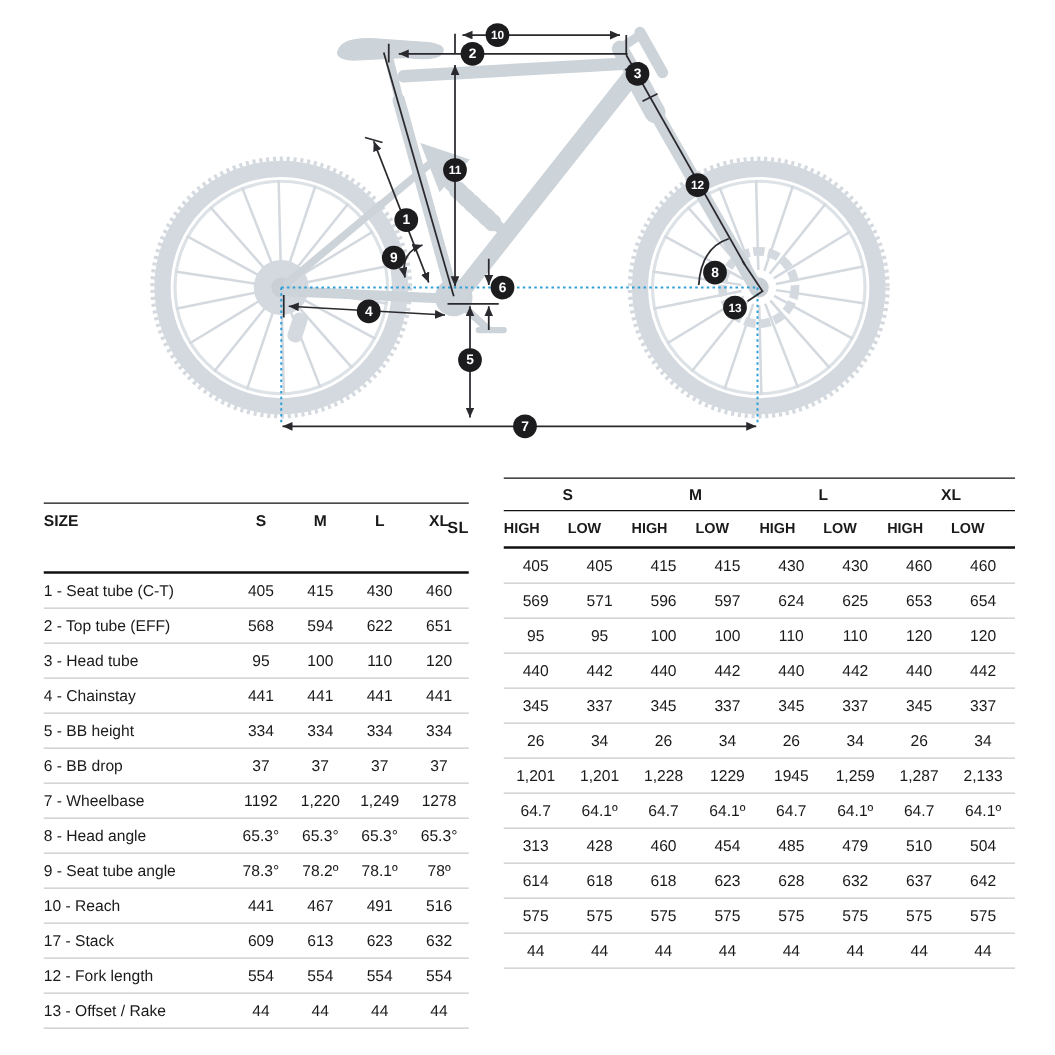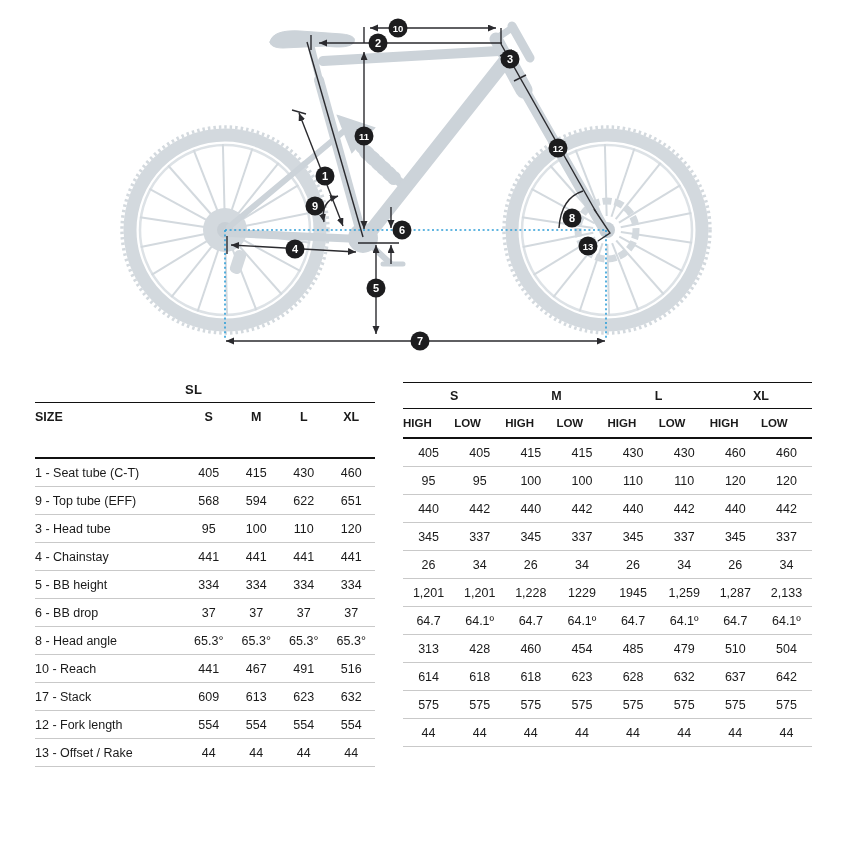--- a/index.html
+++ b/index.html
@@ -4,21 +4,21 @@
 <style>
   html,body{margin:0;padding:0;background:#fff;}
   body{width:844px;height:844px;font-family:"Liberation Sans",sans-serif;color:#1a1a1a;overflow:hidden;}
   .diagram-wrap{position:relative;width:844px;height:376px;}
   .tables{display:flex;gap:28px;padding:6px 32px 0 35px;}
   .tbl{display:block;}
   .tbl-left{width:340px;}
   .tbl-right{width:409px;}
   .group-row{height:20px;display:flex;align-items:flex-start;}
   .group-label{font-weight:bold;font-size:13px;letter-spacing:.3px;}
-  .tbl-left .group-label{margin-left:150px;width:190px;text-align:left;}
+  .tbl-left .group-label{margin-left:150px;width:190px;text-align:right;margin-top:32px;}
   .tbl-right .group-label{width:100%;text-align:center;}
   .rule{border-bottom:1.6px solid #111;}
   .rule-heavy{border-bottom:2px solid #111;}
   .hdr-left{height:54px;display:flex;align-items:flex-start;padding-top:7px;box-sizing:border-box;}
   .hdr-left .lblcell{width:150px;font-weight:bold;font-size:12.5px;}
   .cellv{width:47.5px;text-align:center;font-size:12.5px;}
   .hdr-left .cellv{font-weight:bold;}
   .hdr-right-sizes{height:26px;display:flex;align-items:center;border-bottom:1.6px solid #111;box-sizing:border-box;}
   .hdr-right-sizes .szcell{width:25%;text-align:center;font-weight:bold;font-size:12.5px;}
   .hdr-right-sub{height:28px;display:flex;align-items:center;box-sizing:border-box;}
@@ -218,21 +218,21 @@
     <div class="rule-heavy"></div>
     <div id="left-body">
         <div class="row">
           <div class="lbl">1 - Seat tube (C-T)</div>
           <div class="val">405</div>
           <div class="val">415</div>
           <div class="val">430</div>
           <div class="val">460</div>
         </div>
         <div class="row">
-          <div class="lbl">9 - Top tube (EFF)</div>
+          <div class="lbl">2 - Top tube (EFF)</div>
           <div class="val">568</div>
           <div class="val">594</div>
           <div class="val">622</div>
           <div class="val">651</div>
         </div>
         <div class="row">
           <div class="lbl">3 - Head tube</div>
           <div class="val">95</div>
           <div class="val">100</div>
           <div class="val">110</div>
@@ -253,25 +253,39 @@
           <div class="val">334</div>
         </div>
         <div class="row">
           <div class="lbl">6 - BB drop</div>
           <div class="val">37</div>
           <div class="val">37</div>
           <div class="val">37</div>
           <div class="val">37</div>
         </div>
         <div class="row">
+          <div class="lbl">7 - Wheelbase</div>
+          <div class="val">1192</div>
+          <div class="val">1,220</div>
+          <div class="val">1,249</div>
+          <div class="val">1278</div>
+        </div>
+        <div class="row">
           <div class="lbl">8 - Head angle</div>
           <div class="val">65.3°</div>
           <div class="val">65.3°</div>
           <div class="val">65.3°</div>
           <div class="val">65.3°</div>
+        </div>
+        <div class="row">
+          <div class="lbl">9 - Seat tube angle</div>
+          <div class="val">78.3°</div>
+          <div class="val">78.2º</div>
+          <div class="val">78.1º</div>
+          <div class="val">78º</div>
         </div>
         <div class="row">
           <div class="lbl">10 - Reach</div>
           <div class="val">441</div>
           <div class="val">467</div>
           <div class="val">491</div>
           <div class="val">516</div>
         </div>
         <div class="row">
           <div class="lbl">17 - Stack</div>
@@ -321,20 +335,30 @@
           <div class="val">405</div>
           <div class="val">405</div>
           <div class="val">415</div>
           <div class="val">415</div>
           <div class="val">430</div>
           <div class="val">430</div>
           <div class="val">460</div>
           <div class="val">460</div>
         </div>
         <div class="row">
+          <div class="val">569</div>
+          <div class="val">571</div>
+          <div class="val">596</div>
+          <div class="val">597</div>
+          <div class="val">624</div>
+          <div class="val">625</div>
+          <div class="val">653</div>
+          <div class="val">654</div>
+        </div>
+        <div class="row">
           <div class="val">95</div>
           <div class="val">95</div>
           <div class="val">100</div>
           <div class="val">100</div>
           <div class="val">110</div>
           <div class="val">110</div>
           <div class="val">120</div>
           <div class="val">120</div>
         </div>
         <div class="row">

